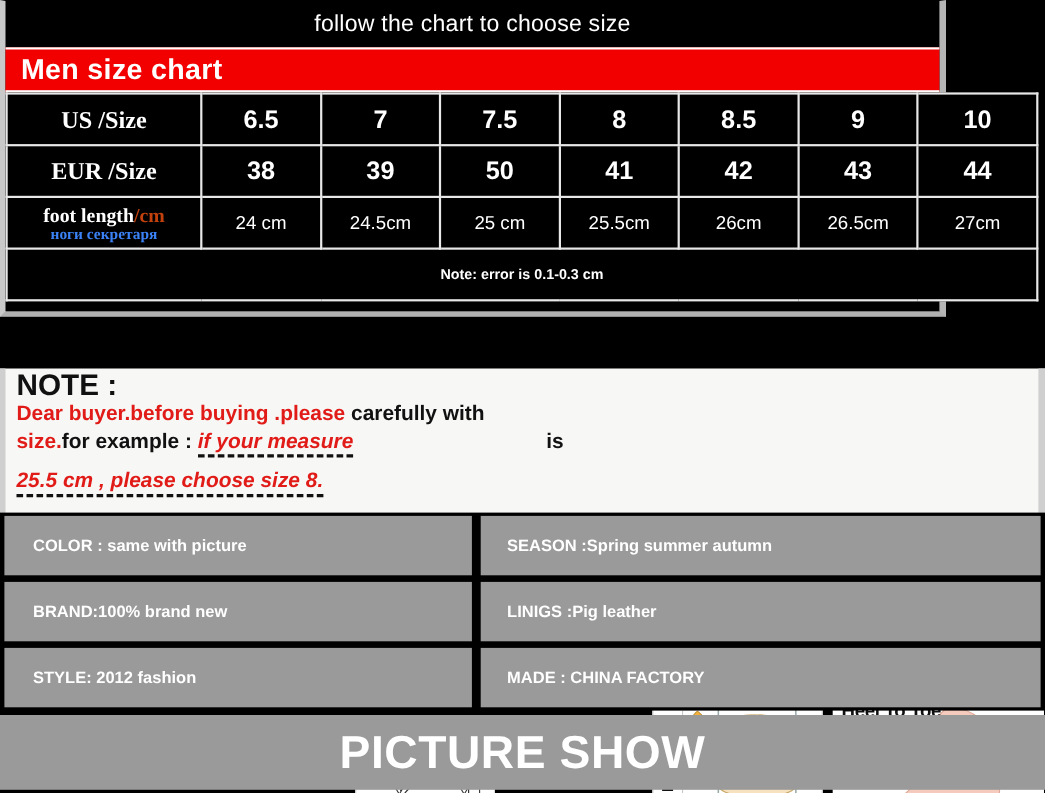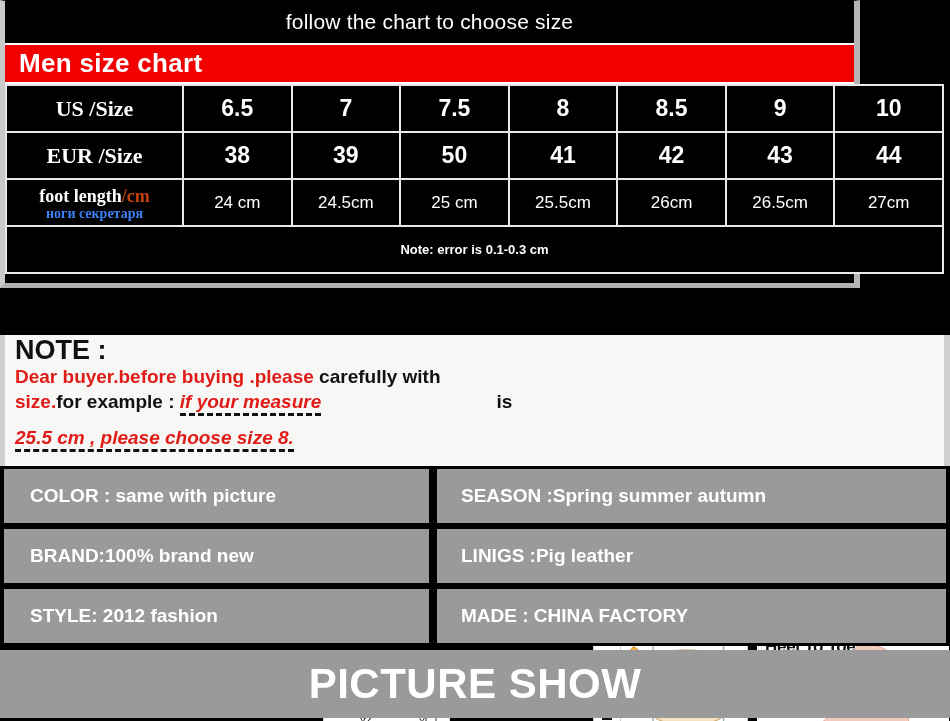--- a/index.html
+++ b/index.html
@@ -69,21 +69,21 @@
   .heel-t1{position:absolute;left:8px;top:6px;font-size:17px;font-weight:bold;color:#111;
     font-family:"Liberation Sans",sans-serif;letter-spacing:-.3px;}
   .heel-eq{position:absolute;left:46px;top:26px;font-size:11px;font-weight:bold;color:#111;}
   .heel-t2{position:absolute;left:8px;top:38px;font-size:17px;font-weight:bold;color:#111;letter-spacing:-.3px;}
   .heel-lbl{position:absolute;left:62px;top:112px;font-size:11px;font-weight:bold;color:#c21f15;}
 
   
   .info{position:absolute;left:0;top:466px;width:950px;height:180px;background:#000;
     display:grid;grid-template-columns:433px 517px;grid-template-rows:1fr 1fr 1fr;}
   .cell{background:#9a9a9a;margin:3px 4px;display:flex;align-items:center;padding-left:26px;
-    box-sizing:border-box;color:#fff;font-size:19px;font-weight:bold;}
+    box-sizing:border-box;color:#fff;font-size:15px;font-weight:bold;}
   .cell.r{padding-left:24px;}
 
   
   .footer{position:absolute;left:0;top:650px;width:950px;height:68px;background:#9a9a9a;
     display:flex;align-items:center;justify-content:center;}
   .footer span{color:#fff;font-size:42px;font-weight:bold;letter-spacing:.5px;}
 </style>
 </head>
 <body>
 

